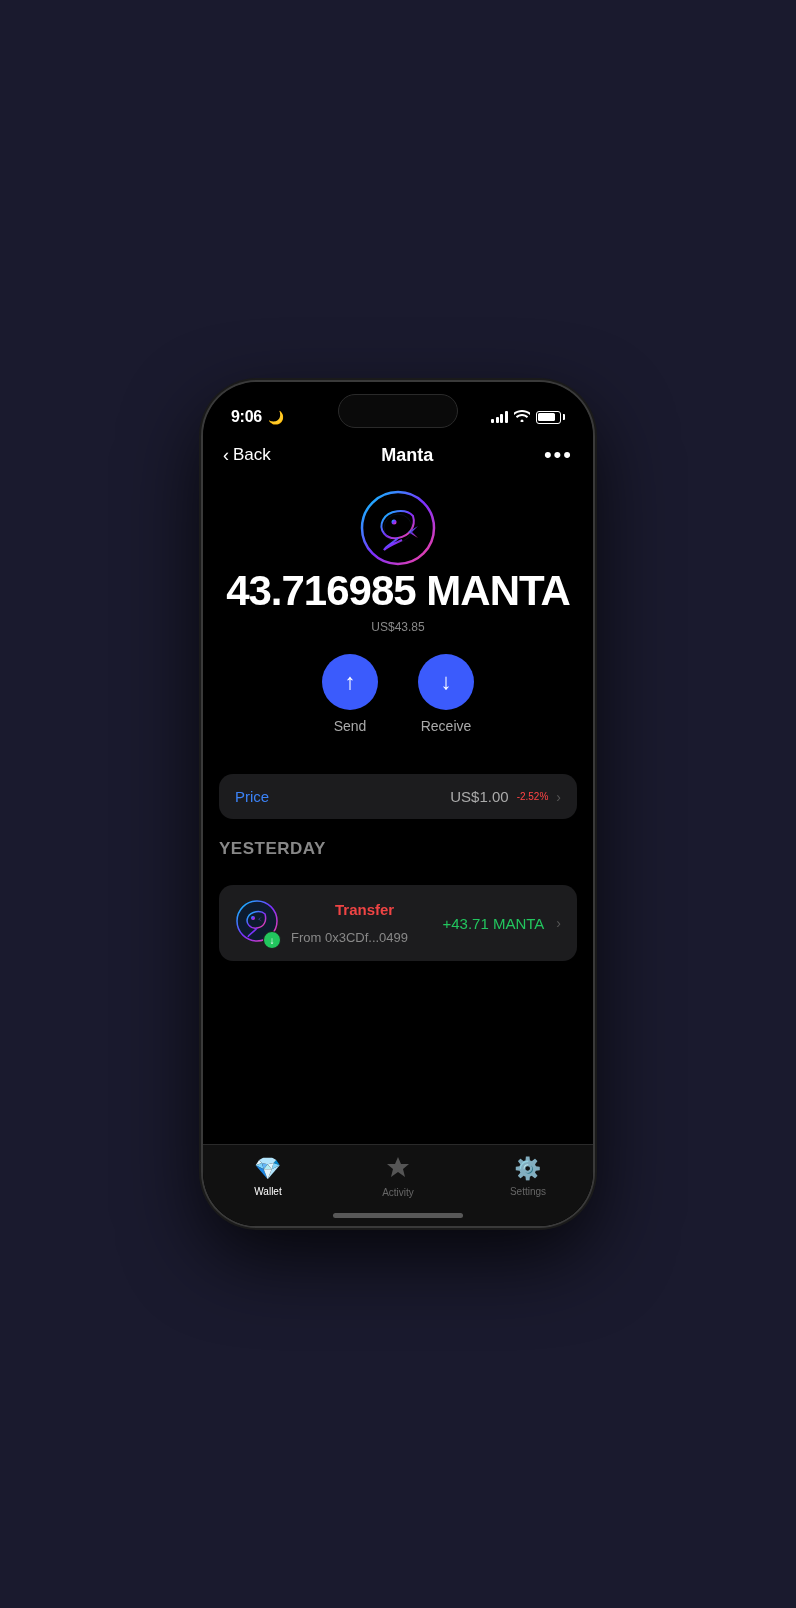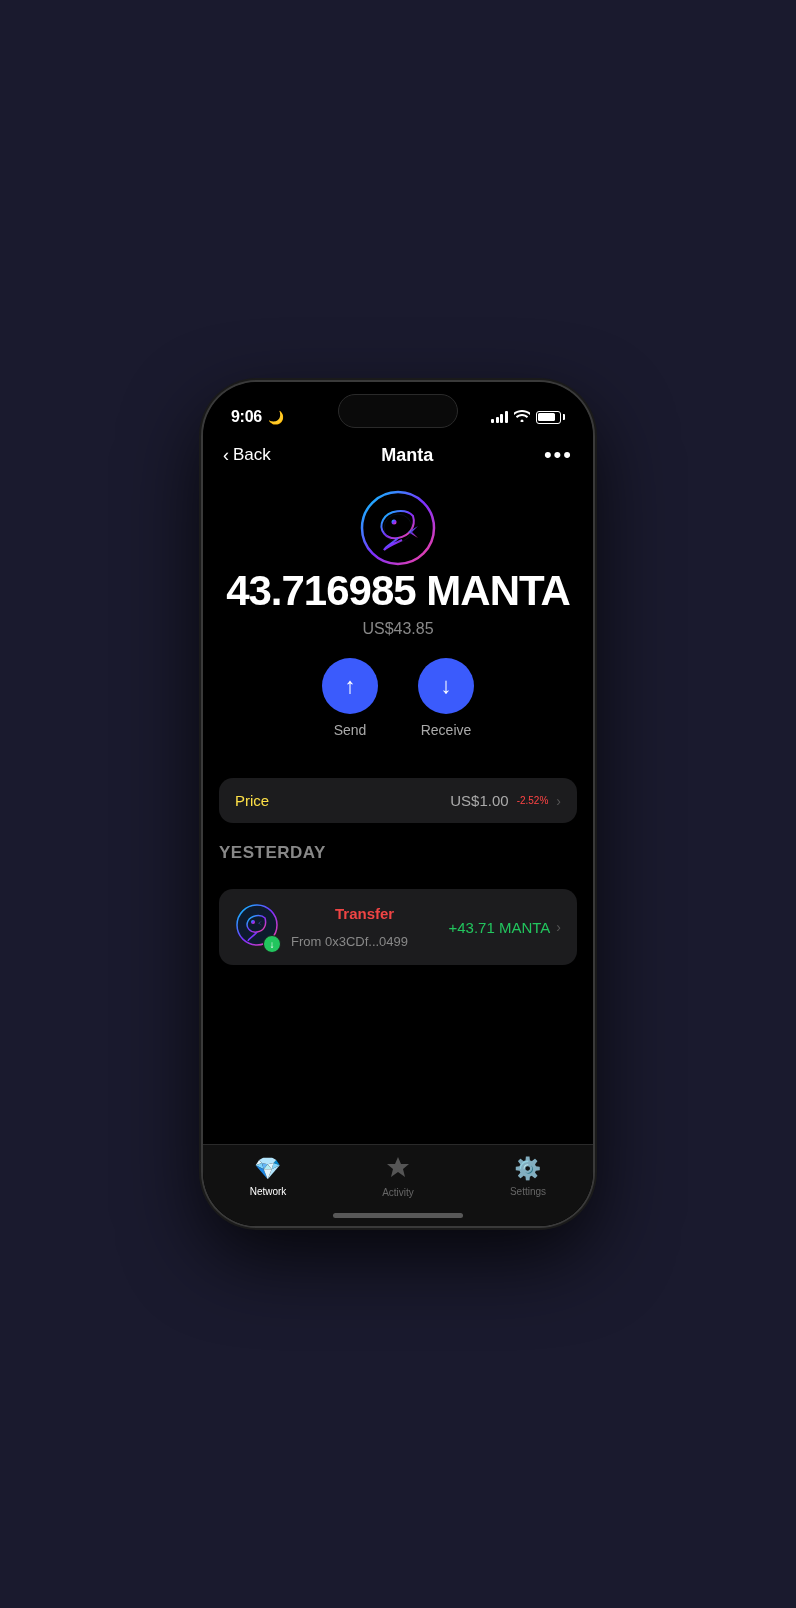--- a/index.html
+++ b/index.html
@@ -178,21 +178,21 @@
       color: #fff;
       font-size: 42px;
       font-weight: 700;
       letter-spacing: -1px;
       text-align: center;
       line-height: 1.1;
     }
 
     .token-usd {
       color: #888;
-      font-size: 16px;
+      font-size: 12px;
       margin-top: 6px;
     }
 
     
     .action-buttons {
       display: flex;
       justify-content: center;
       gap: 40px;
       margin-top: 20px;
     }
@@ -234,21 +234,21 @@
       justify-content: space-between;
       align-items: center;
       padding: 14px 16px;
     }
 
     .info-row:not(:last-child) {
       border-bottom: 1px solid #2a2a2a;
     }
 
     .info-label {
-      color: #fde047;
+      color: #3b82f6;
       font-size: 15px;
     }
 
     .info-value {
       display: flex;
       align-items: center;
       gap: 8px;
       color: #aaa;
       font-size: 15px;
     }
@@ -324,21 +324,21 @@
 
     .tx-subtitle {
       color: #888;
       font-size: 13px;
       margin-top: 12px;
     }
 
     .tx-amount {
       display: flex;
       align-items: flex-start;
-      gap: 6px;
+      gap: 12px;
       color: #22c55e;
       font-size: 15px;
       font-weight: 500;
     }
 
     
     .tab-bar {
       position: absolute;
       bottom: 0;
       left: 0;
@@ -544,21 +544,21 @@
           </div>
         </div>
       </div>
 
     </div>
 
     <div class="tab-bar">
 
       <div class="tab-item">
         <span style="font-size:22px;">💎</span>
-        <span class="tab-label active">Network</span>
+        <span class="tab-label active">Wallet</span>
       </div>
 
       <div class="tab-item">
         <span style="font-size:22px;color:#555;">
           <svg width="22" height="22" viewBox="0 0 22 22" fill="#555">
             <polygon points="11,2 14,9 22,9 16,14 18,22 11,17 4,22 6,14 0,9 8,9"></polygon>
           </svg>
         </span>
         <span class="tab-label inactive">Activity</span>
       </div>

